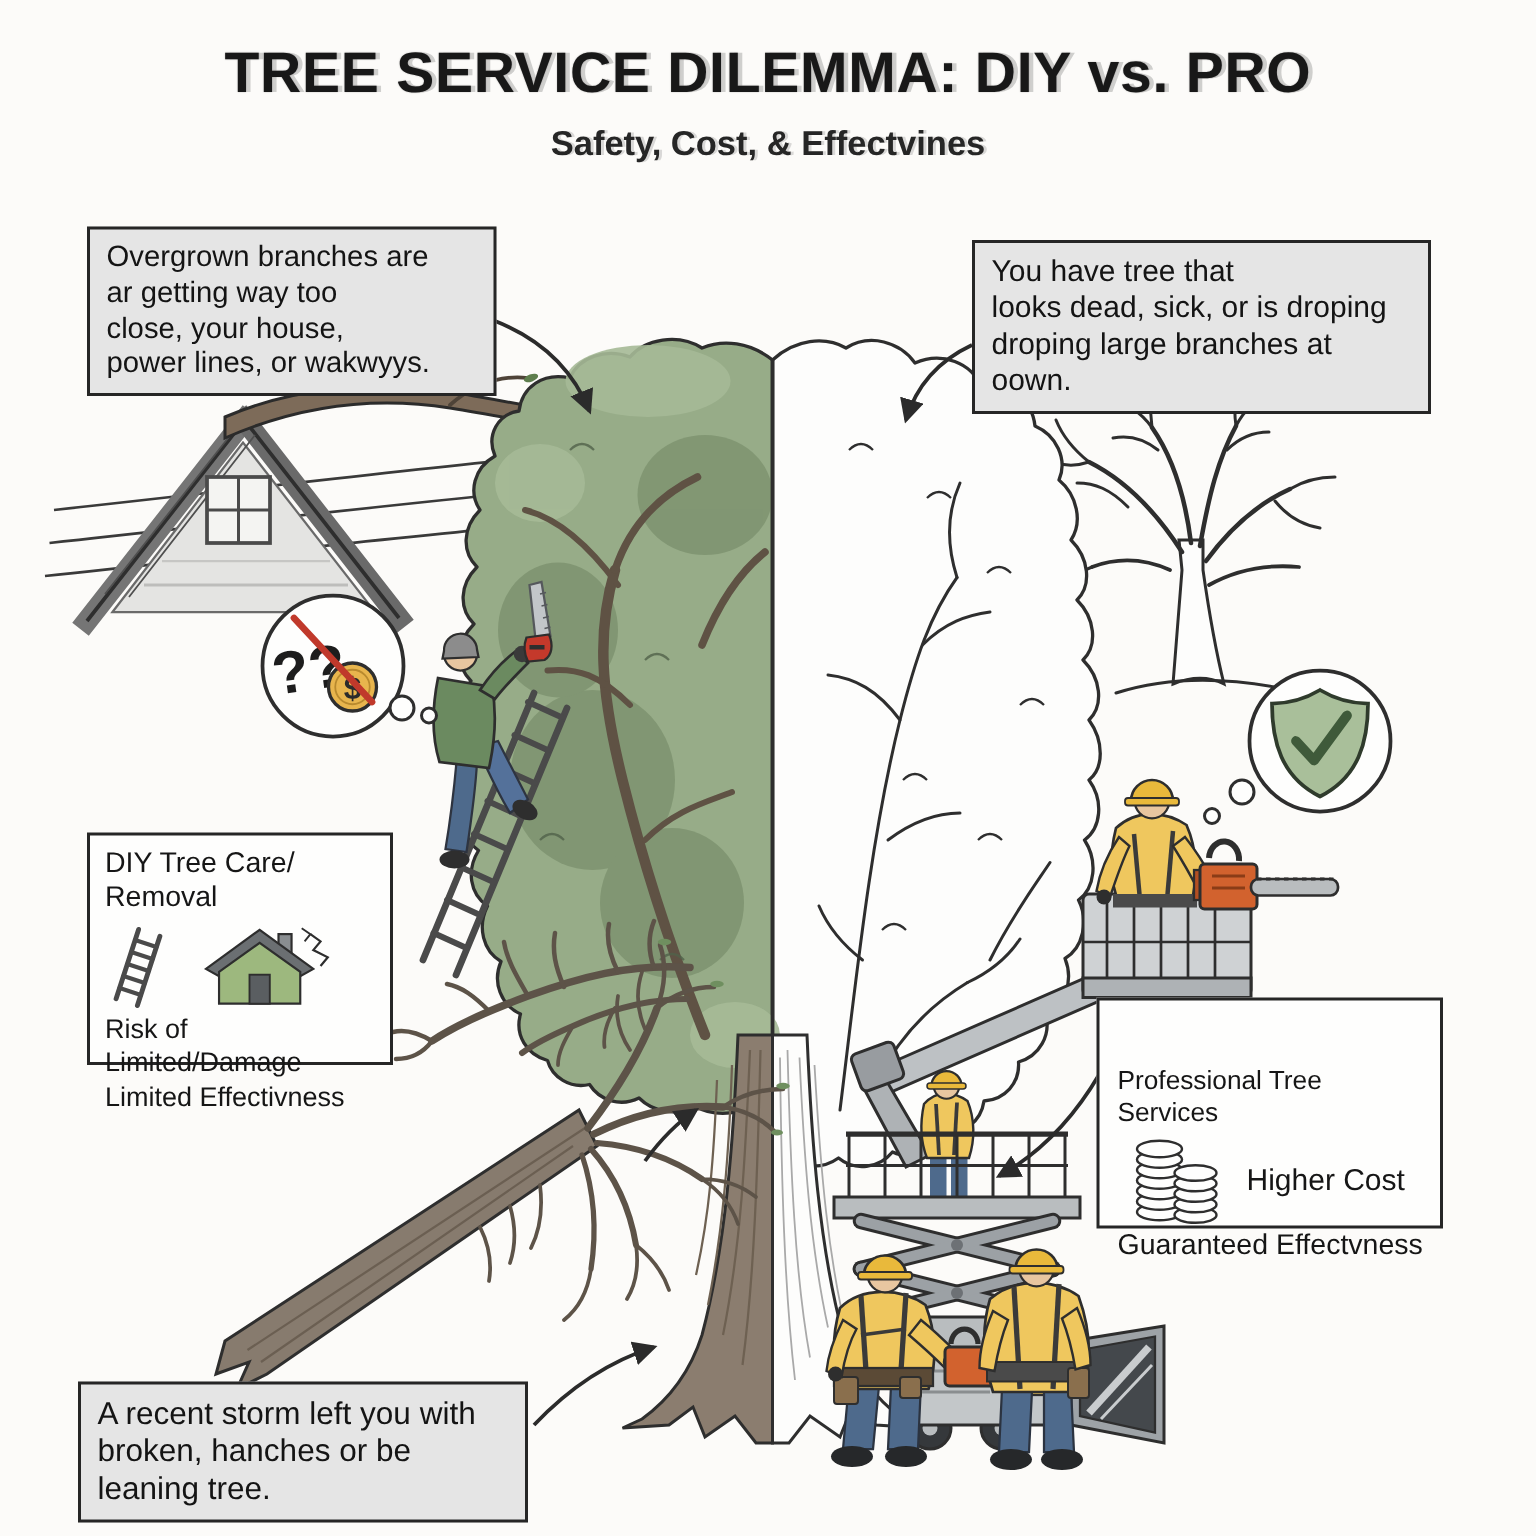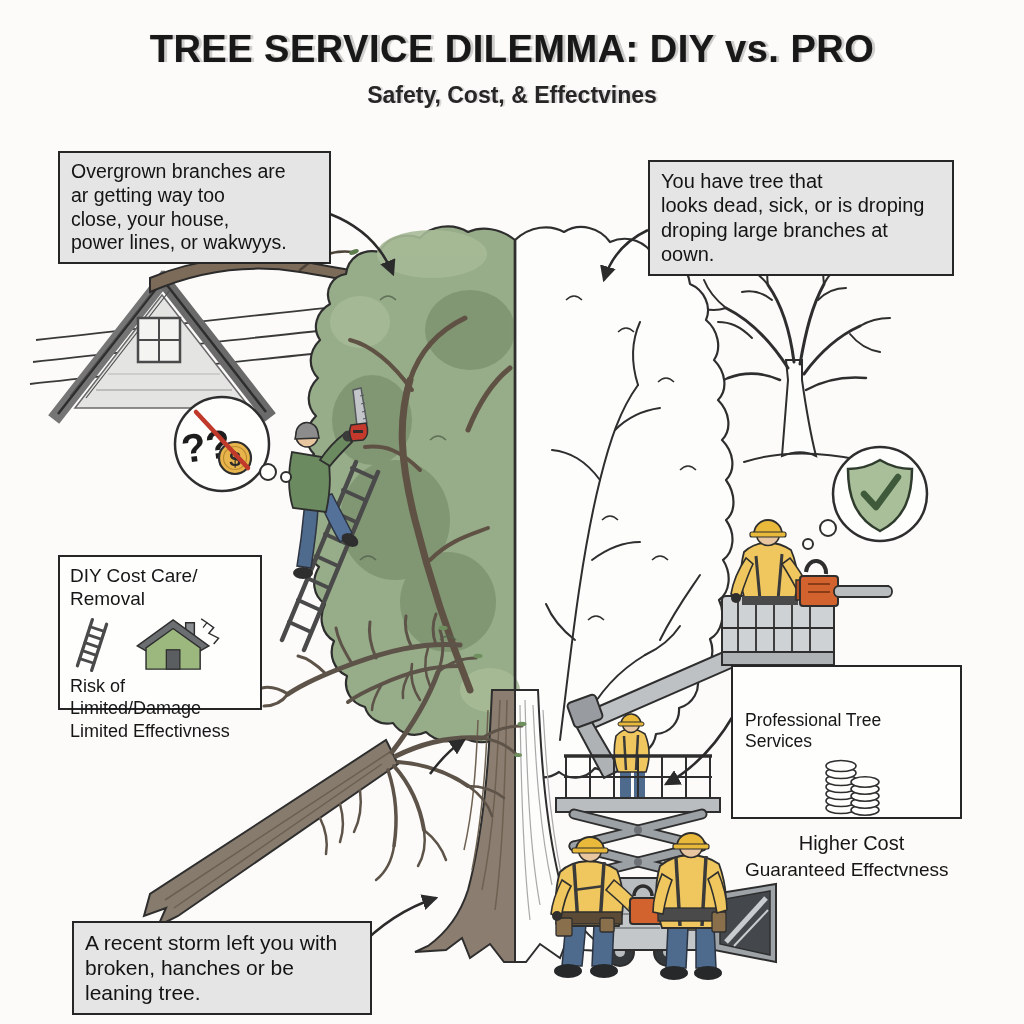--- a/index.html
+++ b/index.html
@@ -27,21 +27,21 @@
   }
   .callout.c2{font-size:20px;}
   .callout.c3{font-size:21px;line-height:1.2;}
   .panel{
     background:#FEFEFD;border:2px solid #262626;color:#161616;
   }
   .panel .p-title{font-size:19px;line-height:1.2;white-space:pre-line;padding:8px 10px 2px 10px;}
   .panel .p-icons{display:flex;align-items:flex-end;gap:14px;padding:2px 10px;}
   .panel .p-line{font-size:18px;line-height:1.25;padding:0 10px;}
   .panel.pro .p-title{font-size:17.5px;padding:10px 10px 4px 12px;margin-top:33px;}
-  .panel.pro .p-mid{display:flex;align-items:center;gap:16px;padding:2px 10px 0 20px;flex-direction:column;}
+  .panel.pro .p-mid{display:flex;align-items:center;gap:16px;padding:2px 10px 0 20px;}
   .panel.pro .p-cost{font-size:20px;}
   .panel.pro .p-line2{font-size:19px;padding:4px 6px 0 12px;}
 </style>
 </head>
 <body>
 
 <div id="canvas">
 
 <svg id="art" viewBox="0 0 1024 1024">
   <defs>
@@ -421,26 +421,26 @@
 <div class="abs callout" style="left:58px;top:151px;width:247px;">Overgrown branches are
 ar getting way too
 close, your house,
 power lines, or wakwyys.</div>
 
 <div class="abs callout c2" style="left:648px;top:160px;width:280px;">You have tree that
 looks dead, sick, or is droping
 droping large branches at
 oown.</div>
 
-<div class="abs callout c3" style="left:72px;top:921px;width:274px;">A recent storm left you with
+<div class="abs callout c3" style="left:52px;top:921px;width:274px;">A recent storm left you with
 broken, hanches or be
 leaning tree.</div>
 
 <div class="abs panel" style="left:58px;top:555px;width:200px;height:151px;">
-  <div class="p-title">DIY Cost Care/
+  <div class="p-title">DIY Tree Care/
 Removal</div>
   <div class="p-icons">
     <svg width="44" height="56" viewBox="0 0 40 60">
       <g transform="rotate(18 20 30)" stroke="#4a4a4a" stroke-linecap="round">
         <line x1="12" y1="4" x2="12" y2="56" stroke-width="3.5"></line>
         <line x1="28" y1="4" x2="28" y2="56" stroke-width="3.5"></line>
         <line x1="12" y1="12" x2="28" y2="12" stroke-width="3"></line>
         <line x1="12" y1="21" x2="28" y2="21" stroke-width="3"></line>
         <line x1="12" y1="30" x2="28" y2="30" stroke-width="3"></line>
         <line x1="12" y1="39" x2="28" y2="39" stroke-width="3"></line>

